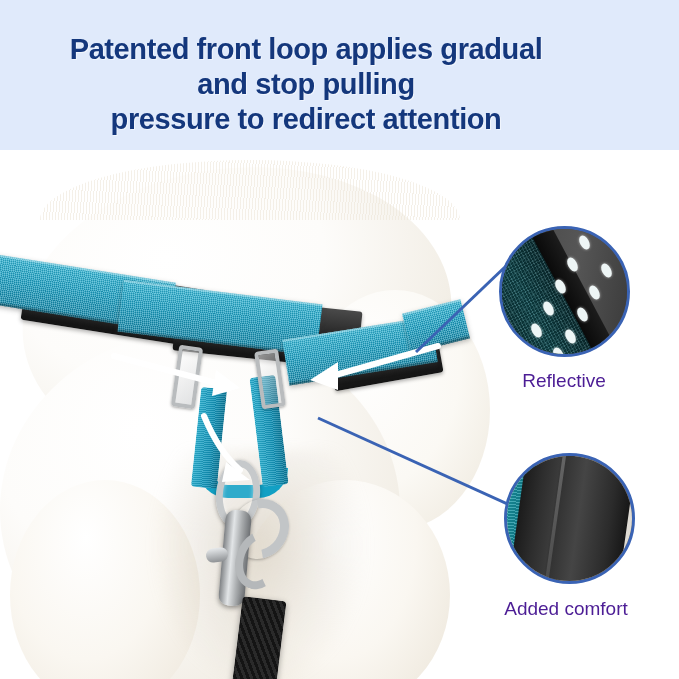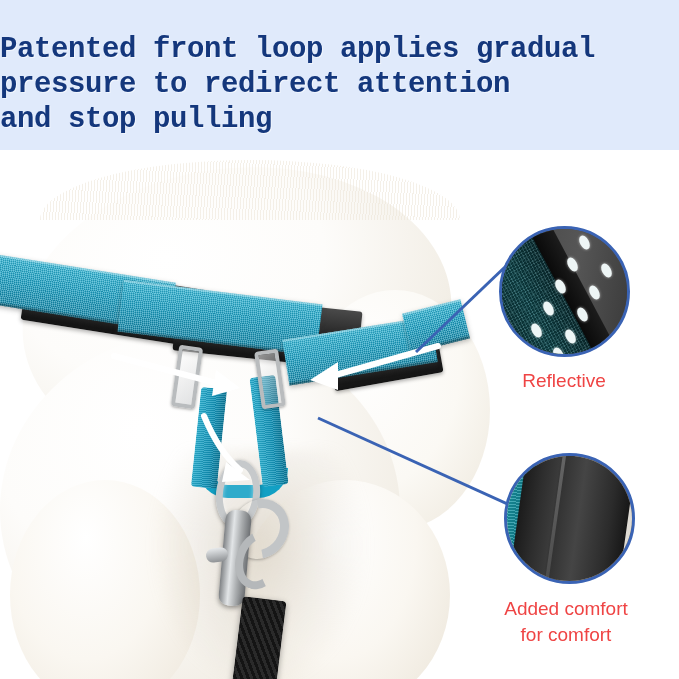--- a/index.html
+++ b/index.html
@@ -24,22 +24,23 @@
     height: 186px;
     background: #e0eafb;
     border-bottom-left-radius: 60% 26px;
     border-bottom-right-radius: 60% 26px;
     overflow: hidden;
   }
   .headline {
     position: absolute;
     left: 0; top: 32px;
     width: 612px;
+    text-align: center;
     color: #14377c;
-    font-family: Liberation Mono, monospace;
+    font-family: Liberation Sans, sans-serif;
     font-weight: bold;
     font-size: 29px;
     line-height: 35px;
     letter-spacing: -0.4px;
     text-shadow: 1px 1px 0 rgba(255,255,255,0.55);
   }
   .headline .hl-line { display: block; white-space: nowrap; }
   .hl1 { font-size: 29px; }
   .hl2 { font-size: 29px; }
   .hl3 { font-size: 29px; }
@@ -346,39 +347,39 @@
     left: 44px; top: -30px;
     width: 5px; height: 225px;
     transform: rotate(8deg);
     background: linear-gradient(180deg, rgba(120,120,120,0.8), rgba(70,70,70,0.6));
   }
 
   .callout-label {
     position: absolute;
     width: 200px;
     text-align: center;
-    color: #ef4444;
+    color: #4c1d95;
     font-size: 19px;
     line-height: 26px;
     font-family: "Liberation Sans", sans-serif;
   }
   .label-top { left: 464px; top: 368px; }
   .label-bottom { left: 466px; top: 596px; }
   .callout-label .lbl-line { display: block; }
 </style>
 </head>
 <body>
 
 <div id="page">
 
   <div class="header-band">
     <div class="headline">
       <span class="hl-line hl1">Patented front loop applies gradual</span>
+      <span class="hl-line hl3">and stop pulling</span>
       <span class="hl-line hl2">pressure to redirect attention</span>
-      <span class="hl-line hl3">and stop pulling</span>
     </div>
   </div>
 
   <div class="photo-stage">
 
     <div class="fur-mass fur-neck"></div>
     <div class="fur-mass fur-shoulder"></div>
     <div class="fur-mass fur-chest"></div>
     <div class="fur-mass fur-leg-l"></div>
     <div class="fur-mass fur-leg-r"></div>
@@ -469,16 +470,15 @@
 
   <div class="callout-circle callout-bottom">
     <div class="pad-bg"></div>
     <div class="pad-teal"></div>
     <div class="pad-black1"></div>
     <div class="pad-seam"></div>
     <div class="pad-black2"></div>
   </div>
   <div class="callout-label label-bottom">
     <span class="lbl-line">Added comfort</span>
-    <span class="lbl-line">for comfort</span>
   </div>
 
 </div>
 
 </body></html>

